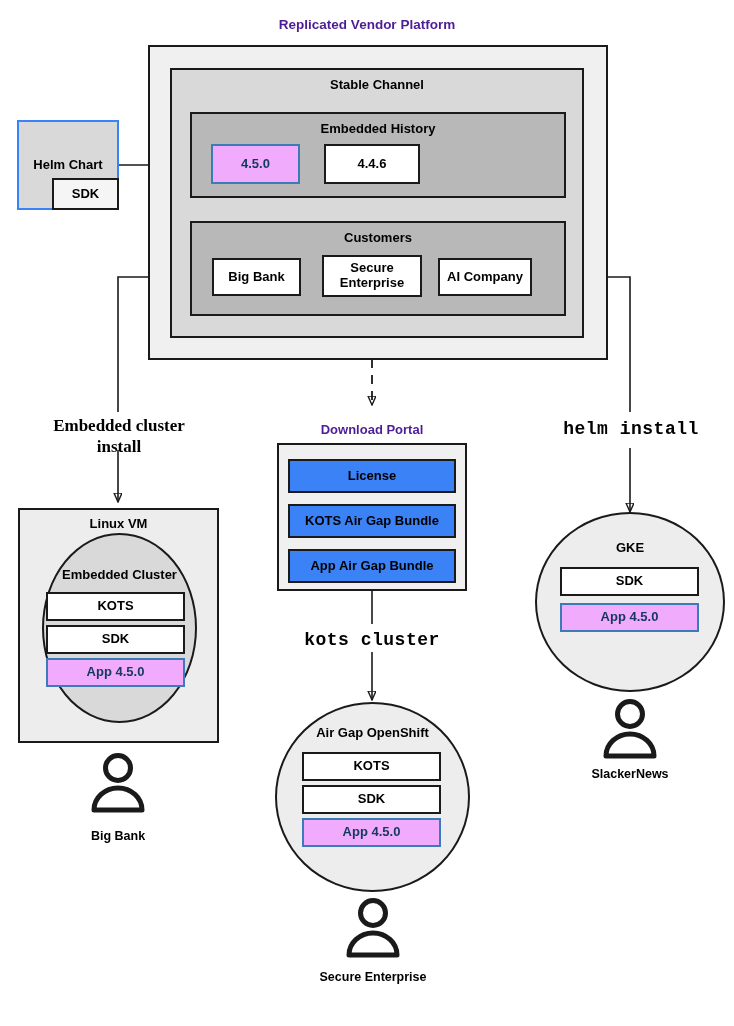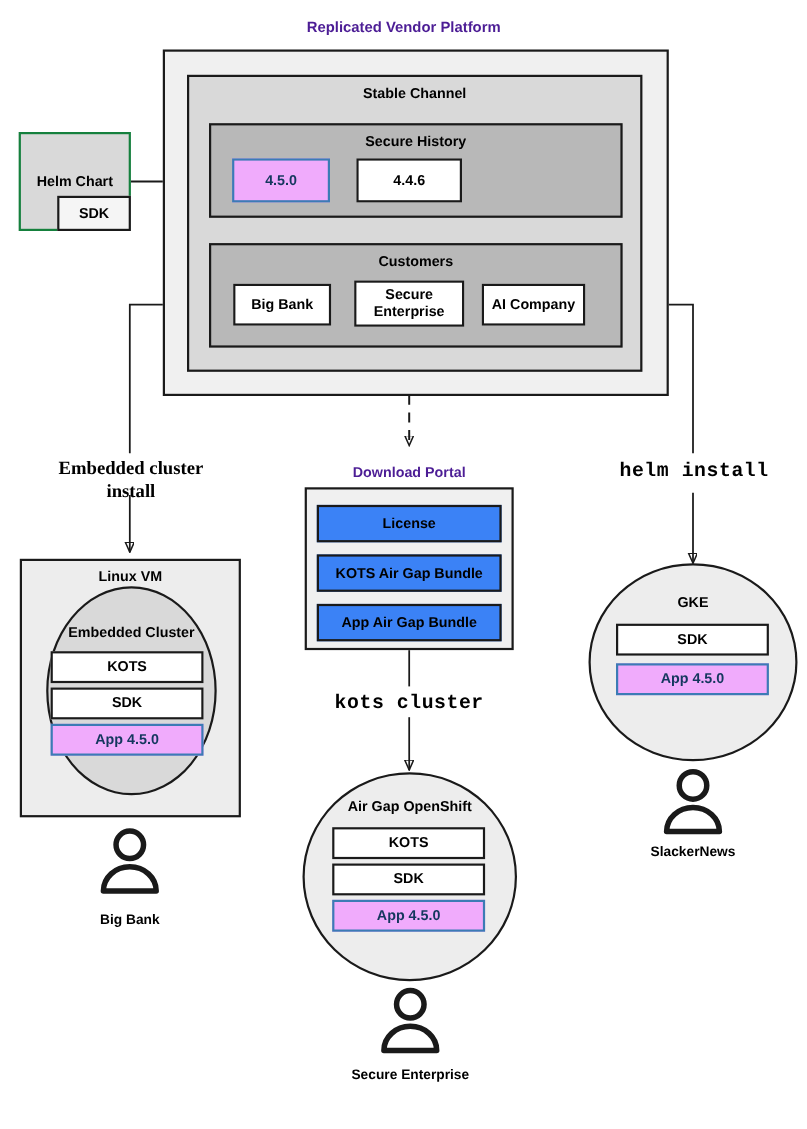--- a/index.html
+++ b/index.html
@@ -169,38 +169,38 @@
 
   <div class="titlelabel" style="left:0;top:17px;width:734px;font-size:13.5px;">Replicated Vendor Platform</div>
 
   <div class="node outerbox" style="left:148px;top:45px;width:460px;height:315px;"></div>
 
   <div class="node midbox" style="left:170px;top:68px;width:414px;height:270px;">
     <span class="boxtitle">Stable Channel</span>
   </div>
 
   <div class="node innerbox" style="left:190px;top:112px;width:376px;height:86px;">
-    <span class="boxtitle">Secure History</span>
+    <span class="boxtitle">Embedded History</span>
   </div>
 
   <div class="node bluebox" style="left:211px;top:144px;width:89px;height:40px;">4.5.0</div>
 
   <div class="node whitebox" style="left:324px;top:144px;width:96px;height:40px;">4.4.6</div>
 
   <div class="node innerbox" style="left:190px;top:221px;width:376px;height:95px;">
     <span class="boxtitle">Customers</span>
   </div>
 
   <div class="node whitebox" style="left:212px;top:258px;width:89px;height:38px;">Big Bank</div>
 
   <div class="node whitebox" style="left:322px;top:255px;width:100px;height:42px;">Secure Enterprise</div>
 
   <div class="node whitebox" style="left:438px;top:258px;width:94px;height:38px;">AI Company</div>
 
-  <div class="node" style="left:17px;top:120px;width:102px;height:90px;background:#D9D9D9;border:2px solid #15803d;align-items:flex-start;justify-content:center;">
+  <div class="node" style="left:17px;top:120px;width:102px;height:90px;background:#D9D9D9;border:2px solid #3b82f6;align-items:flex-start;justify-content:center;">
     <span style="padding-top:36px;font-size:13px;">Helm Chart</span>
   </div>
   <div class="node" style="left:52px;top:178px;width:67px;height:32px;background:#F5F5F5;border:2px solid #1a1a1a;font-size:13px;">SDK</div>
 
   <div class="edgelabel" style="left:48px;top:415px;width:142px;">Embedded cluster install</div>
 
   <div class="edgelabel monolabel" style="left:556px;top:418px;width:150px;">helm install</div>
 
   <div class="edgelabel monolabel" style="left:297px;top:629px;width:150px;">kots cluster</div>
 

